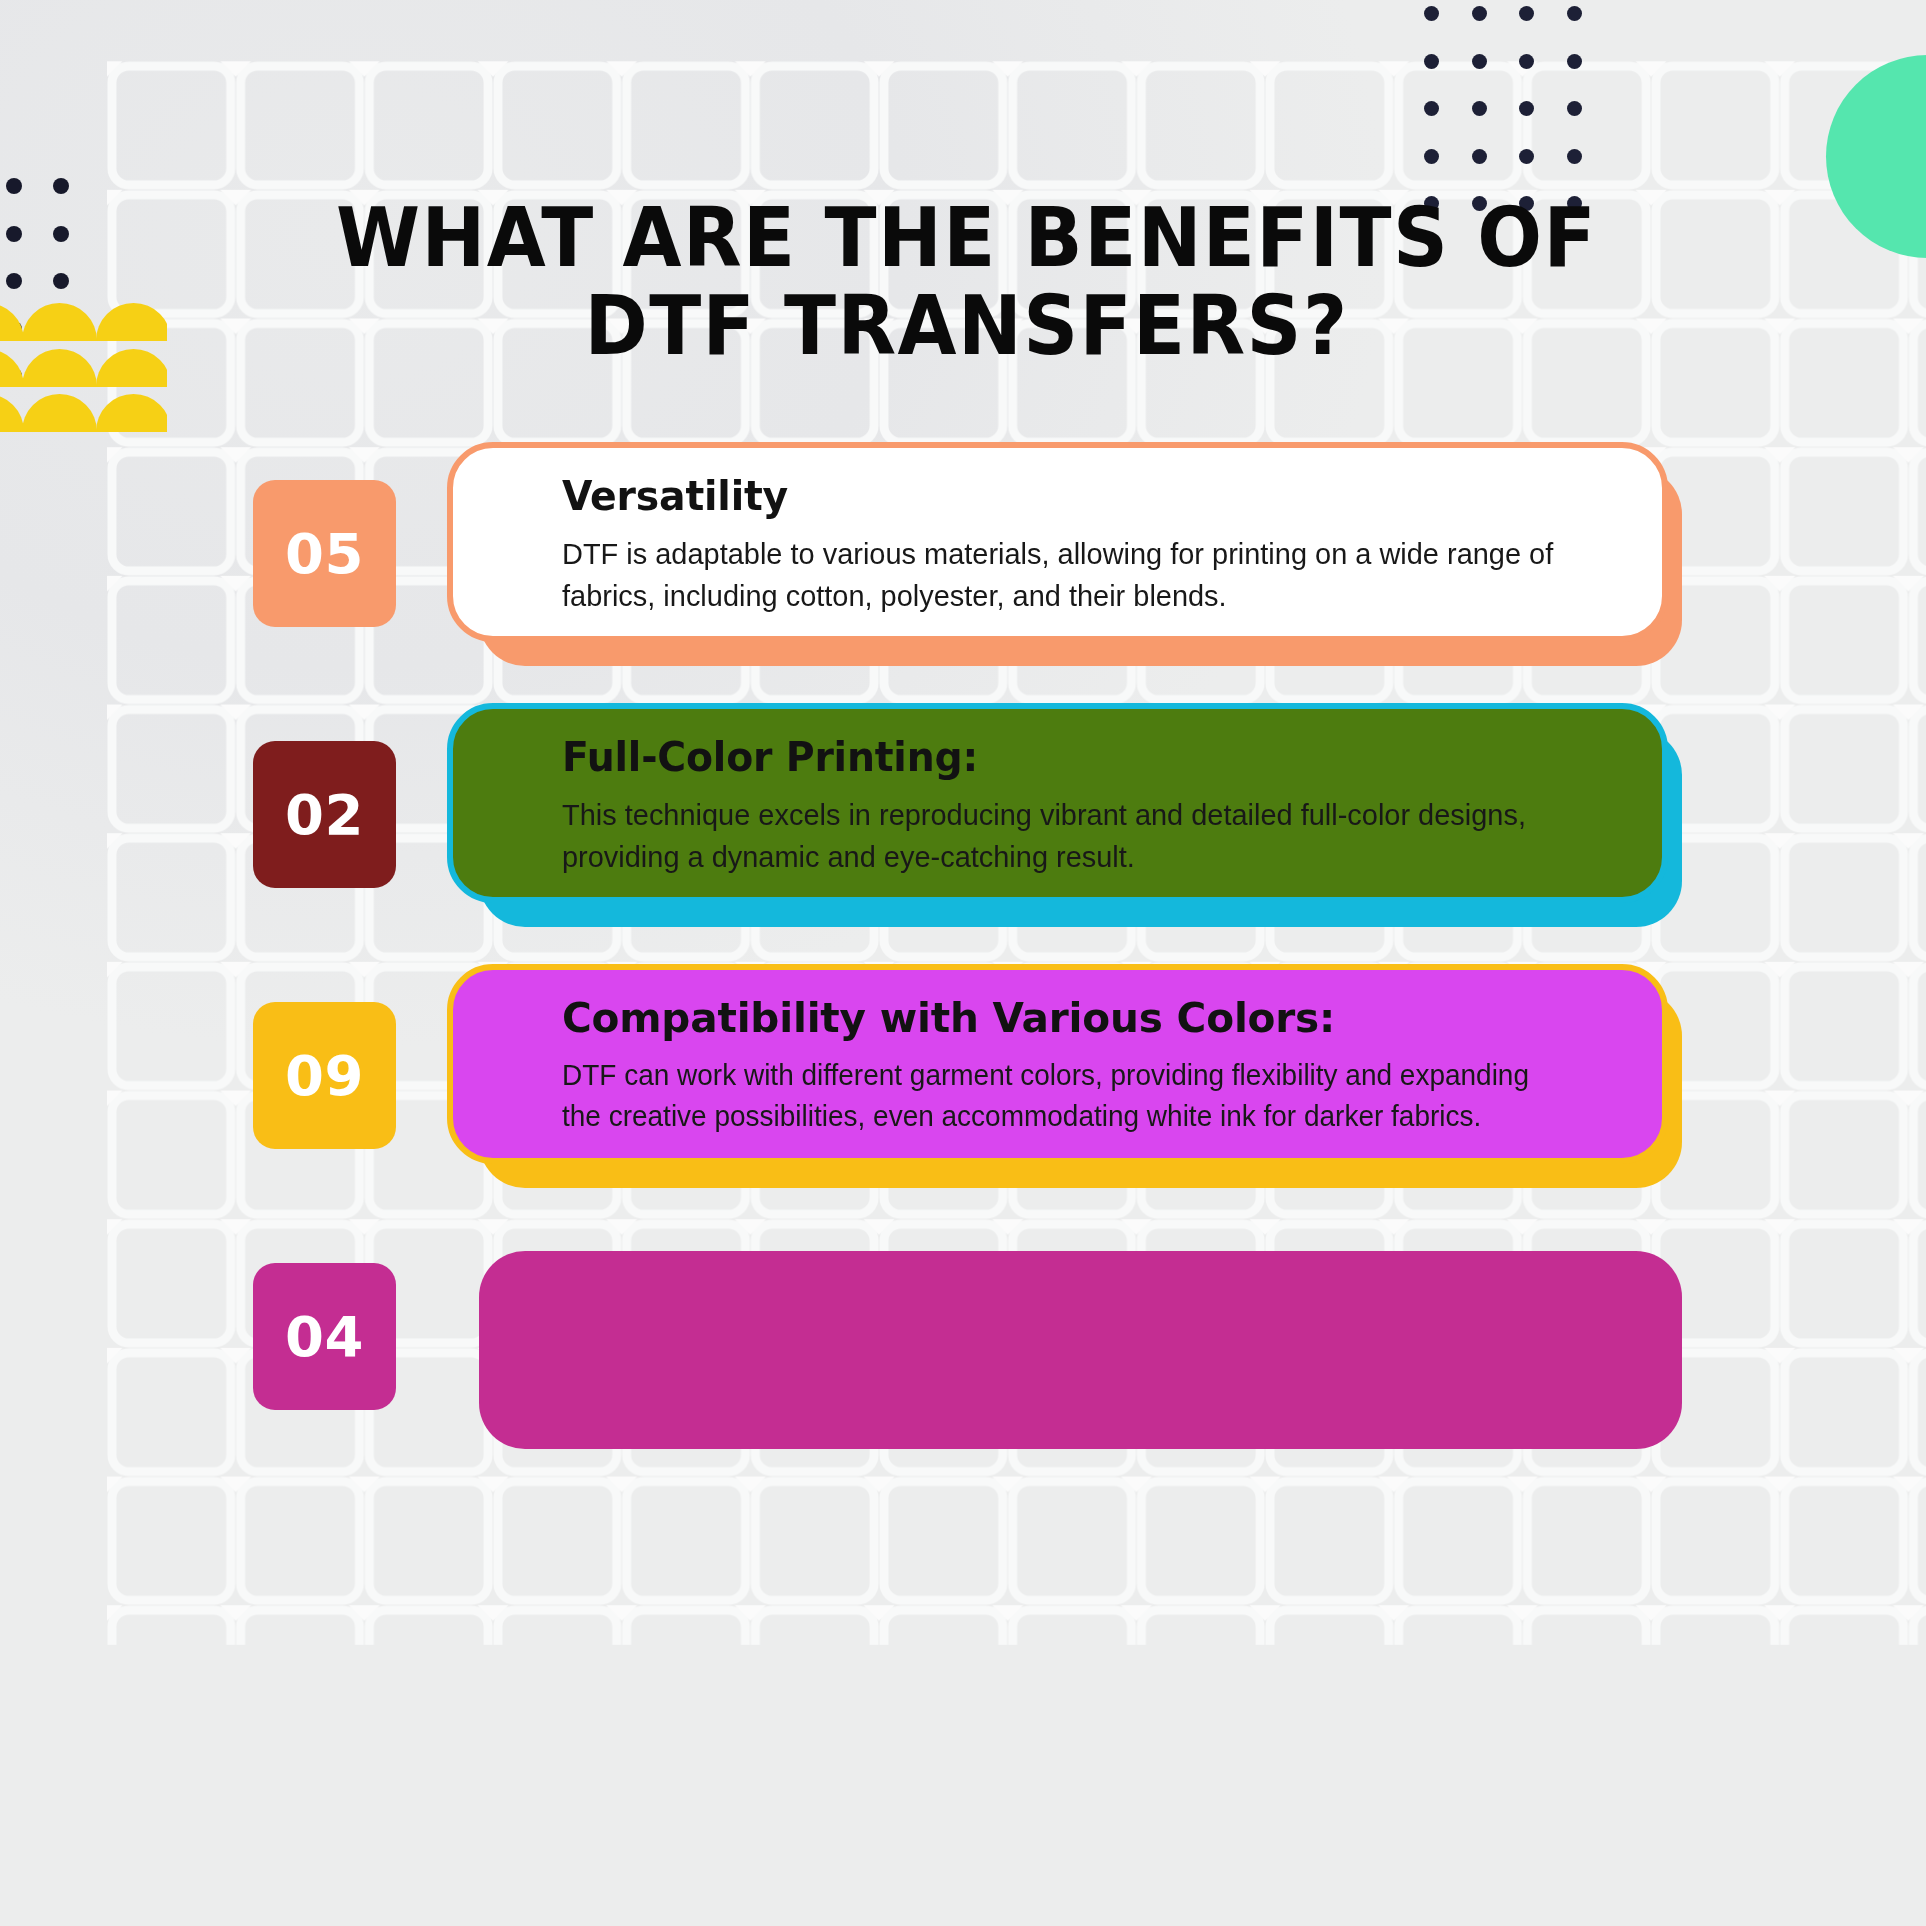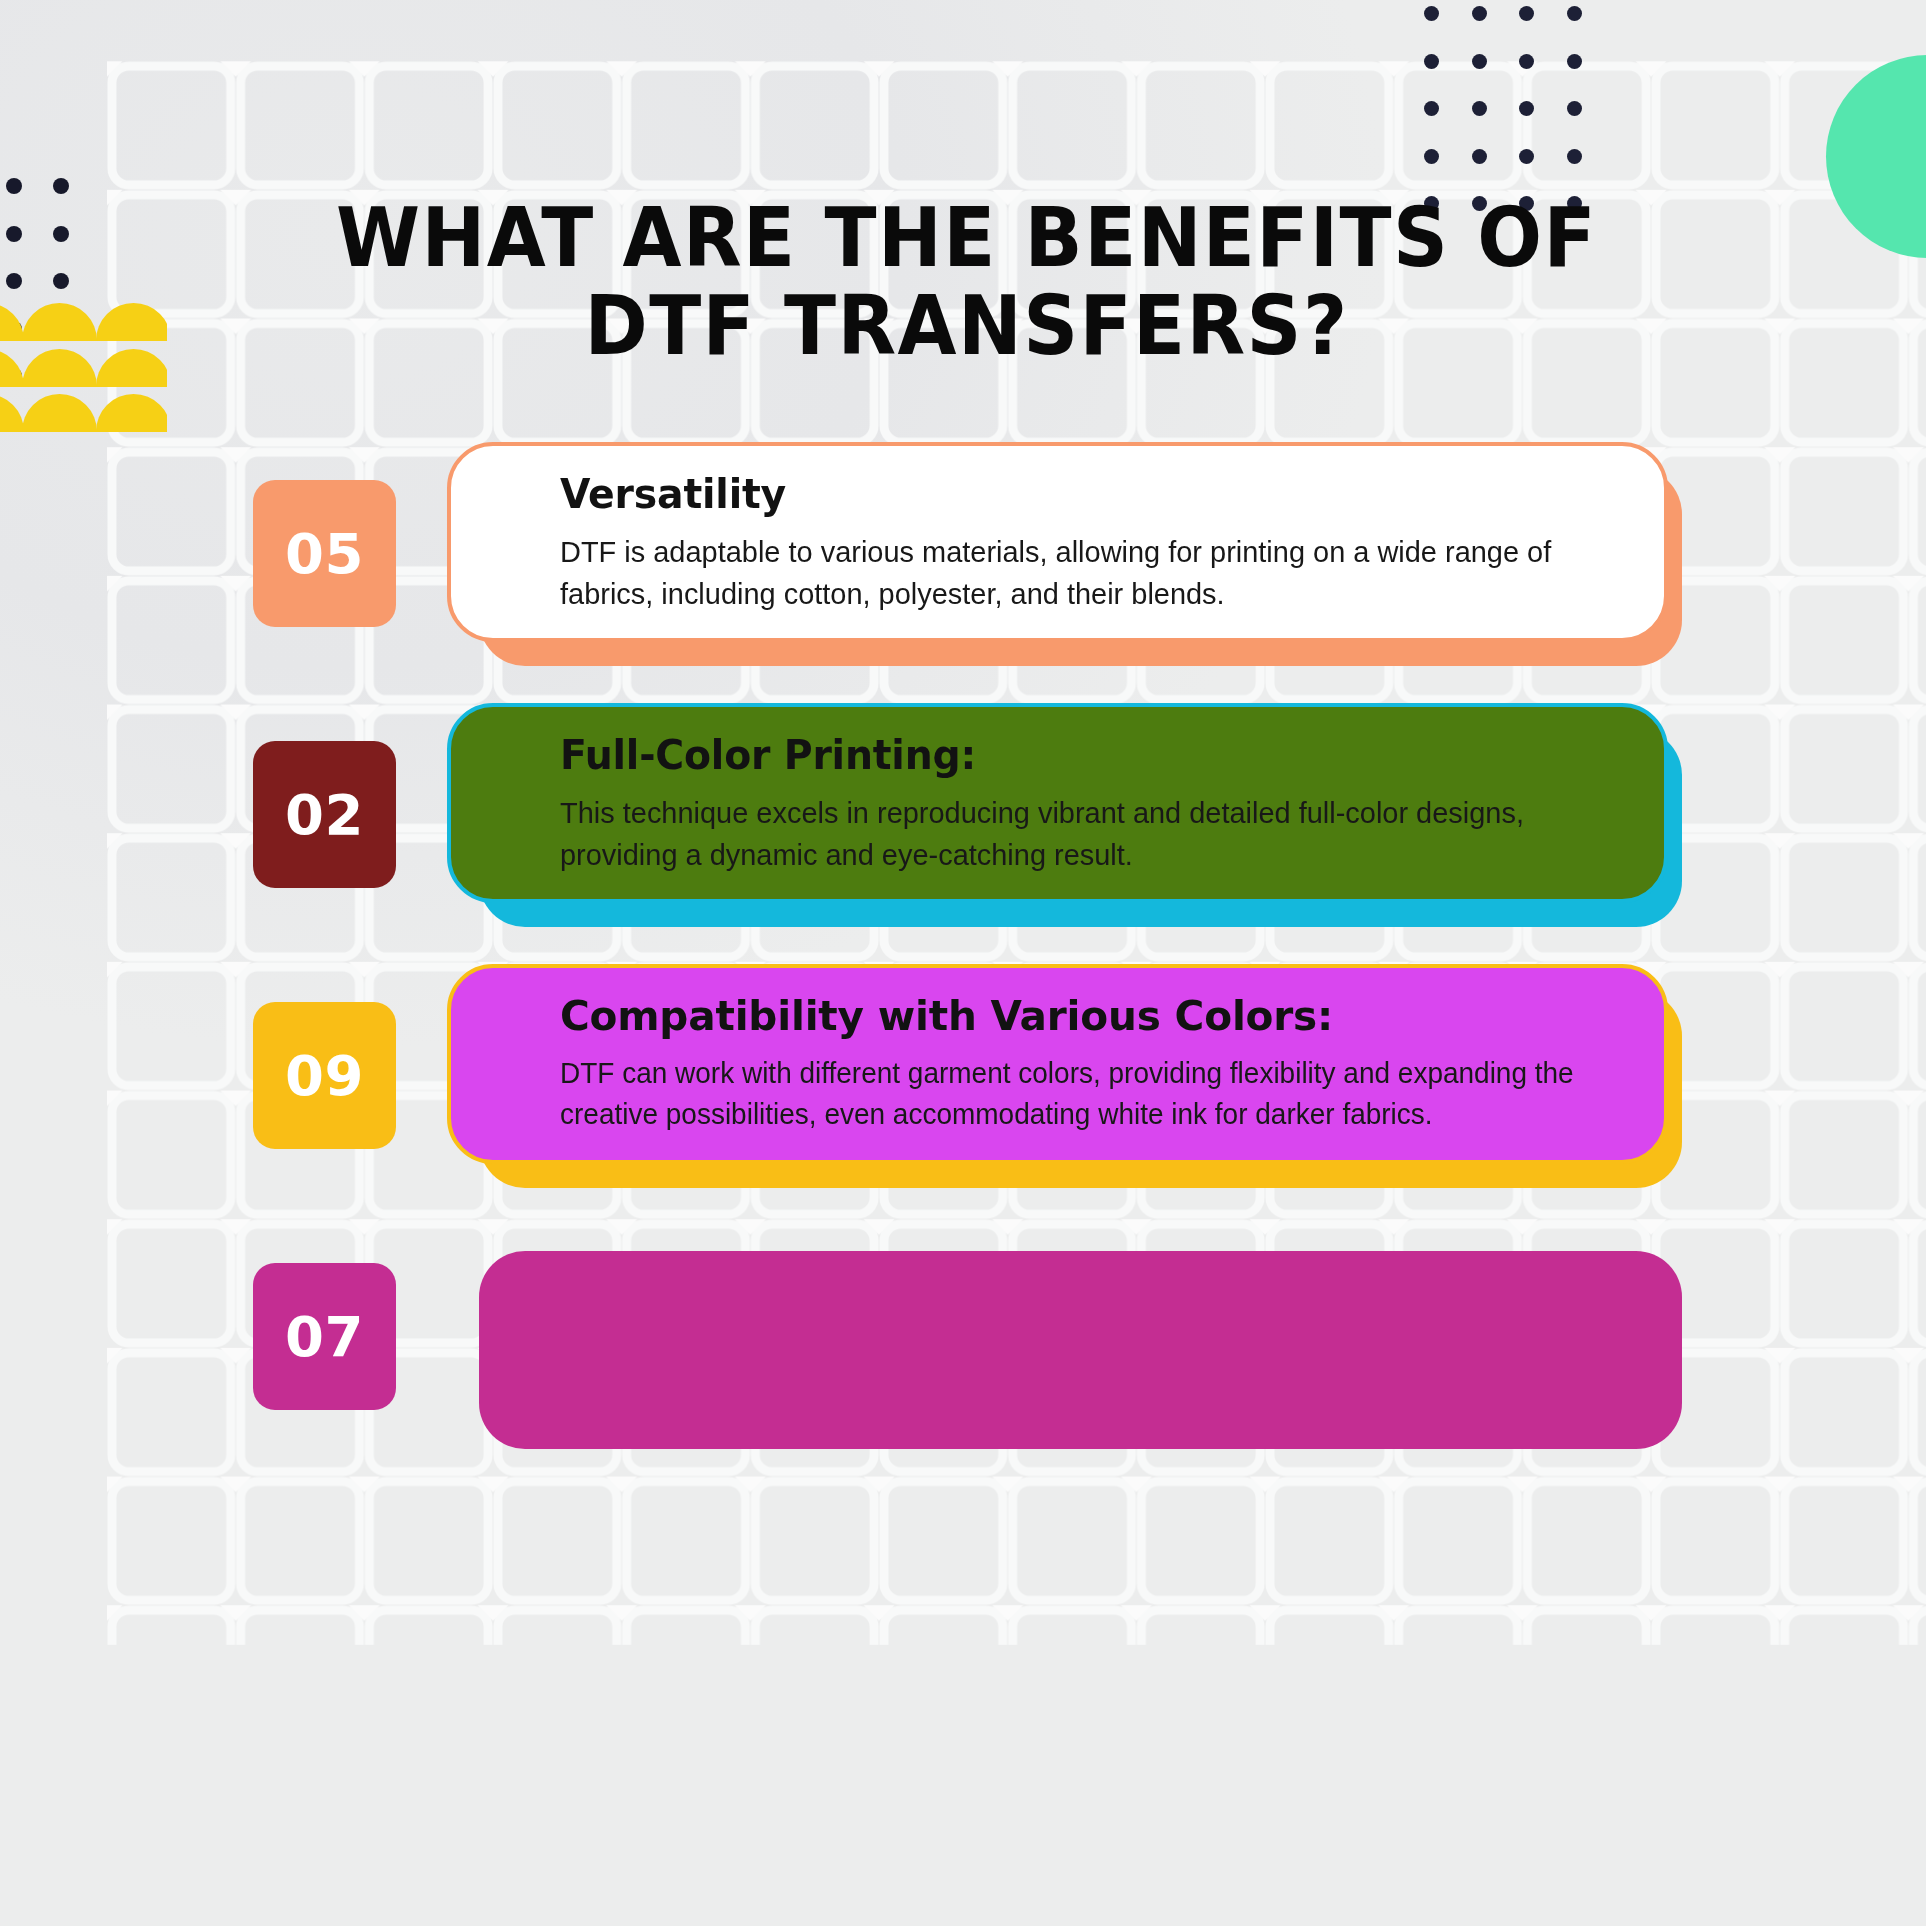--- a/index.html
+++ b/index.html
@@ -136,21 +136,21 @@
   }
 
   .card-panel {
     position: absolute;
     left: 447px;
     top: 0px;
     width: 1221px;
     height: 200px;
     background: #ffffff;
     border-radius: 46px;
-    border: 4px solid #a21caf;
+    border: 6px solid #a21caf;
   }
 
   .card-text {
     position: absolute;
     left: 109px;
     top: 26px;
     right: 51px;
   }
 
   .card-title {
@@ -294,16 +294,16 @@
       <div class="card-panel" style="border-color: rgb(249, 190, 22); background: #d946ef;">
         <div class="card-text">
           <div class="card-title wide">Compatibility with Various Colors:</div>
           <div class="card-body tight">DTF can work with different garment colors, providing flexibility and expanding the creative possibilities, even accommodating white ink for darker fabrics.</div>
         </div>
       </div>
       <div class="card-badge" style="background: rgb(249, 190, 22);">09</div>
     </div>
     <div class="card-row">
       <div class="card-shadow" style="background: rgb(196, 45, 146);"></div>
-      <div class="card-badge" style="background: rgb(196, 45, 146);">07</div>
+      <div class="card-badge" style="background: rgb(196, 45, 146);">04</div>
     </div>
   </div>
 
 
 </body></html>

